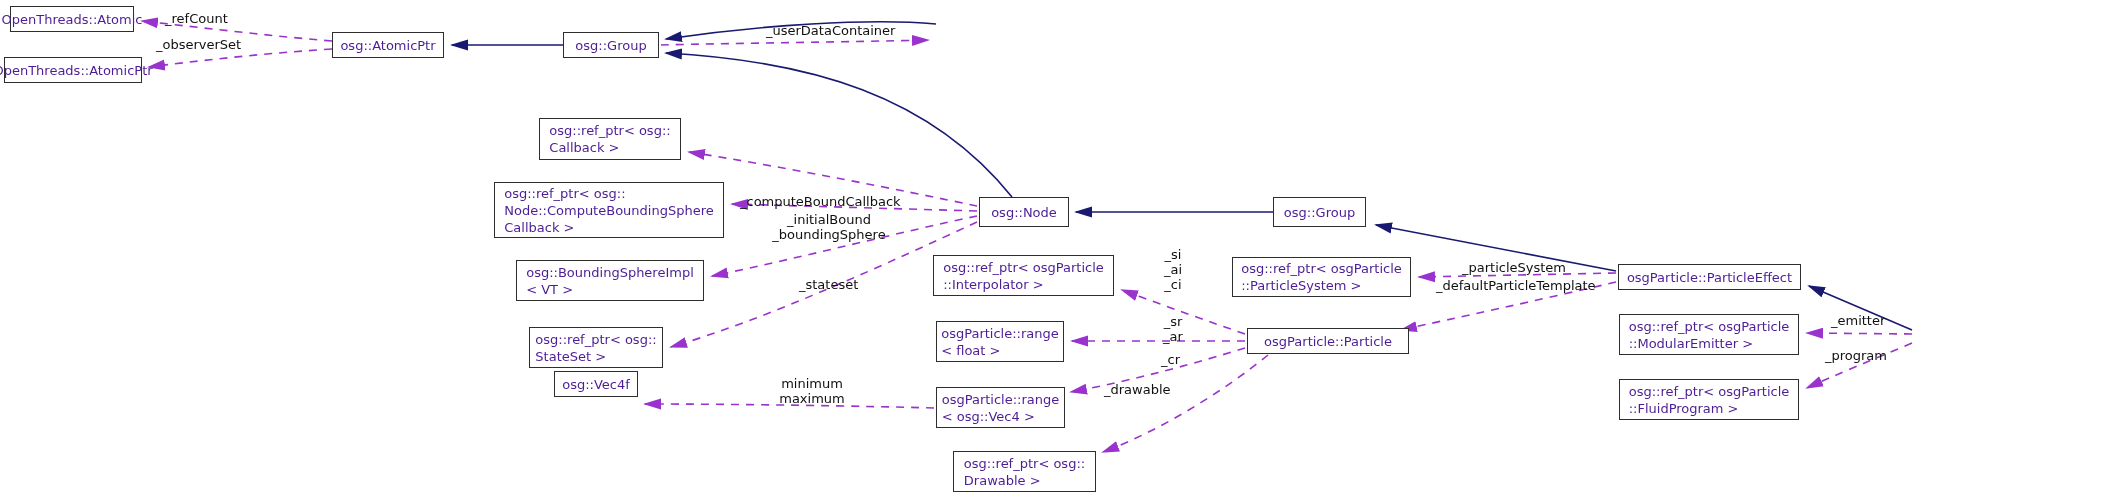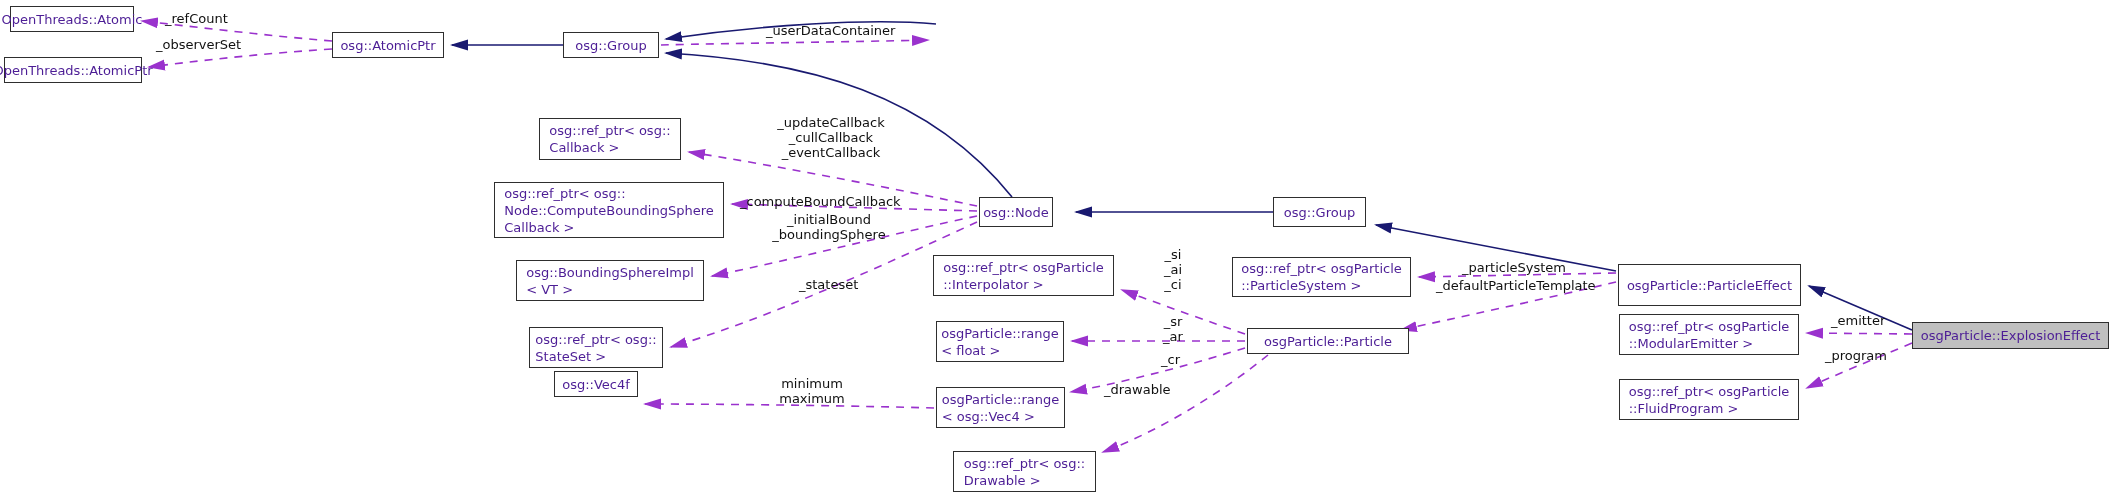--- a/index.html
+++ b/index.html
@@ -71,46 +71,42 @@
   <div class="node" style="left:539px;top:118px;width:142px;height:42px">osg::ref_ptr&lt; osg::
 Callback &gt;</div>
   <div class="node" style="left:494px;top:182px;width:230px;height:56px">osg::ref_ptr&lt; osg::
 Node::ComputeBoundingSphere
 Callback &gt;</div>
   <div class="node" style="left:516px;top:260px;width:188px;height:41px">osg::BoundingSphereImpl
 &lt; VT &gt;</div>
   <div class="node" style="left:529px;top:327px;width:134px;height:41px">osg::ref_ptr&lt; osg::
 StateSet &gt;</div>
   <div class="node" style="left:554px;top:371px;width:84px;height:26px">osg::Vec4f</div>
-  <div class="node" style="left:979px;top:197px;width:74px;height:30px">osg::Node</div>
+  <div class="node" style="left:979px;top:197px;width:90px;height:30px">osg::Node</div>
   <div class="node" style="left:1273px;top:197px;width:93px;height:30px">osg::Group</div>
   <div class="node" style="left:933px;top:255px;width:181px;height:41px">osg::ref_ptr&lt; osgParticle
 ::Interpolator &gt;</div>
   <div class="node" style="left:936px;top:321px;width:128px;height:41px">osgParticle::range
 &lt; float &gt;</div>
   <div class="node" style="left:936px;top:387px;width:129px;height:41px">osgParticle::range
 &lt; osg::Vec4 &gt;</div>
   <div class="node" style="left:953px;top:451px;width:143px;height:41px">osg::ref_ptr&lt; osg::
 Drawable &gt;</div>
   <div class="node" style="left:1247px;top:328px;width:162px;height:26px">osgParticle::Particle</div>
   <div class="node" style="left:1232px;top:257px;width:179px;height:40px">osg::ref_ptr&lt; osgParticle
 ::ParticleSystem &gt;</div>
-  <div class="node" style="left:1618px;top:264px;width:183px;height:42px">osgParticle::ParticleEffect</div>
+  <div class="node" style="left:1618px;top:264px;width:183px;height:26px">osgParticle::ParticleEffect</div>
   <div class="node" style="left:1619px;top:314px;width:180px;height:41px">osg::ref_ptr&lt; osgParticle
 ::ModularEmitter &gt;</div>
   <div class="node" style="left:1619px;top:379px;width:180px;height:41px">osg::ref_ptr&lt; osgParticle
 ::FluidProgram &gt;</div>
-  <div class="node current" style="left:1912px;top:322px;width:197px;height:27px">osgParticle::ExplosionEffect</div>
 
   <div class="elabel" style="left:165px;top:11px">_refCount</div>
   <div class="elabel" style="left:156px;top:37px">_observerSet</div>
   <div class="elabel" style="left:766px;top:23px">_userDataContainer</div>
-  <div class="elabel center" style="left:772px;top:115px;width:118px">_updateCallback
-_cullCallback
-_eventCallback</div>
   <div class="elabel" style="left:740px;top:194px">_computeBoundCallback</div>
   <div class="elabel center" style="left:770px;top:212px;width:118px">_initialBound
 _boundingSphere</div>
   <div class="elabel" style="left:799px;top:277px">_stateset</div>
   <div class="elabel center" style="left:770px;top:376px;width:84px">minimum
 maximum</div>
   <div class="elabel center" style="left:1156px;top:247px;width:34px">_si
 _ai
 _ci</div>
   <div class="elabel center" style="left:1156px;top:314px;width:34px">_sr

